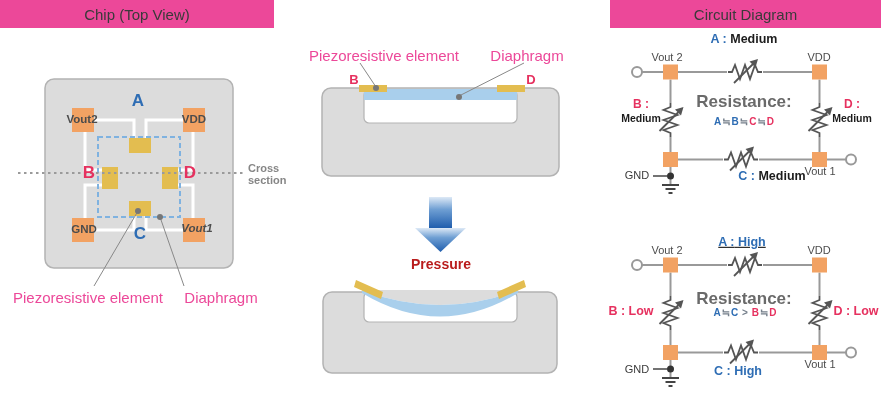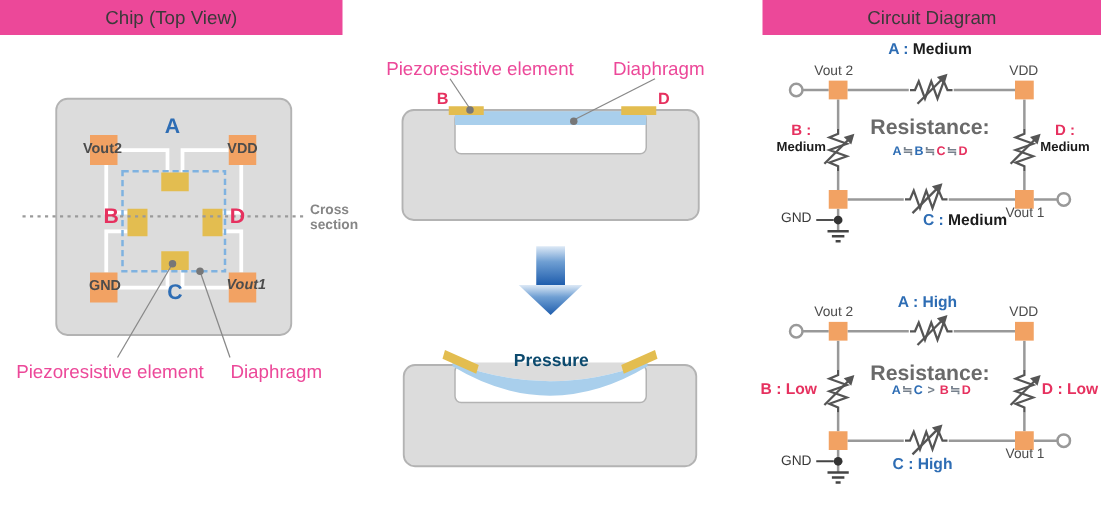--- a/index.html
+++ b/index.html
@@ -10,21 +10,21 @@
           align-items:center;justify-content:center;font-size:15px;color:#3a3a3a;}
   .lbl{position:absolute;transform:translate(-50%,-50%);white-space:nowrap;
        line-height:1.15;text-align:center;}
   .big{font-size:17px;font-weight:bold;}
   .blue{color:#2e6db4;}
   .red{color:#e6315f;}
   .dark{color:#1c1c1c;}
   .pad-lbl{font-size:11.5px;color:#4c4c4c;font-weight:600;}
   .legend{font-size:15px;font-weight:normal;color:#ec4899;}
   .crosslbl{position:absolute;font-size:11px;font-weight:bold;color:#868686;line-height:12px;}
-  .pressure{font-size:14px;font-weight:bold;color:#0c4a6e;margin-top:24px;}
+  .pressure{font-size:14px;font-weight:bold;color:#b91c1c;}
   .term{font-size:11px;color:#4c4c4c;font-weight:500;}
   .rline{font-size:12.5px;font-weight:bold;}
   .rstack{font-size:12px;font-weight:bold;}
   .rstack .v{font-size:10.5px;color:#1c1c1c;}
   .restitle{font-size:17px;font-weight:bold;color:#6a6a6a;}
   .formula{font-size:10px;font-weight:bold;}
   .f-sep{color:#76808c;margin:0 1px;}
   .gndlbl{font-size:11px;color:#3a3a3a;font-weight:500;}
 </style>
 </head>
@@ -236,21 +236,21 @@
     <span class="blue">A</span><span class="f-sep">≒</span><span class="blue">B</span><span class="f-sep">≒</span><span class="red">C</span><span class="f-sep">≒</span><span class="red">D</span>
   </div>
   <div class="lbl rline" style="left:742px;top:176px;margin-left:30px;">
     <span class="blue">C :</span>&nbsp;<span class="dark">Medium</span>
   </div>
   <div class="lbl term" style="left:820px;top:171px;">Vout 1</div>
   <div class="lbl gndlbl" style="left:637px;top:175px;">GND</div>
 
   <div class="lbl term" style="left:667px;top:250px;">Vout 2</div>
   <div class="lbl term" style="left:819px;top:250px;">VDD</div>
-  <div class="lbl rline" style="left:742px;top:242px;">
+  <div class="lbl rline" style="left:742px;top:242px;text-decoration:underline;">
     <span class="blue">A :</span>&nbsp;<span class="blue">High</span>
   </div>
   <div class="lbl rline" style="left:631px;top:311px;">
     <span class="red">B :</span>&nbsp;<span class="red">Low</span>
   </div>
   <div class="lbl rline" style="left:856px;top:311px;">
     <span class="red">D :</span>&nbsp;<span class="red">Low</span>
   </div>
   <div class="lbl restitle" style="left:744px;top:299px;">Resistance:</div>
   <div class="lbl formula" style="left:745px;top:313px;">

